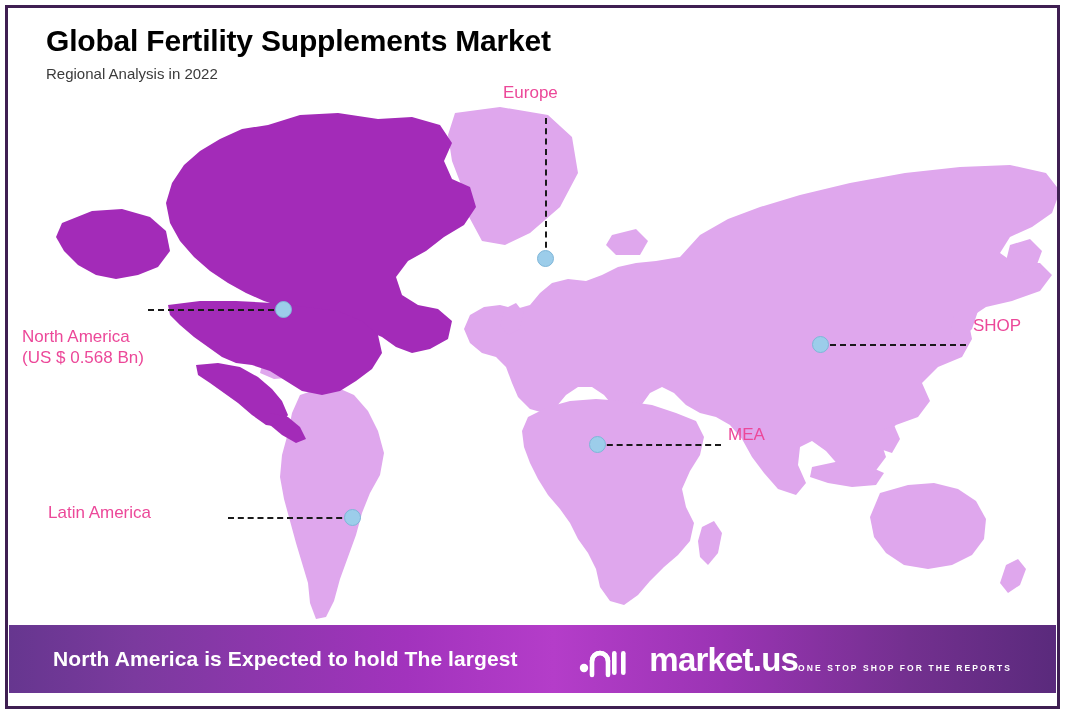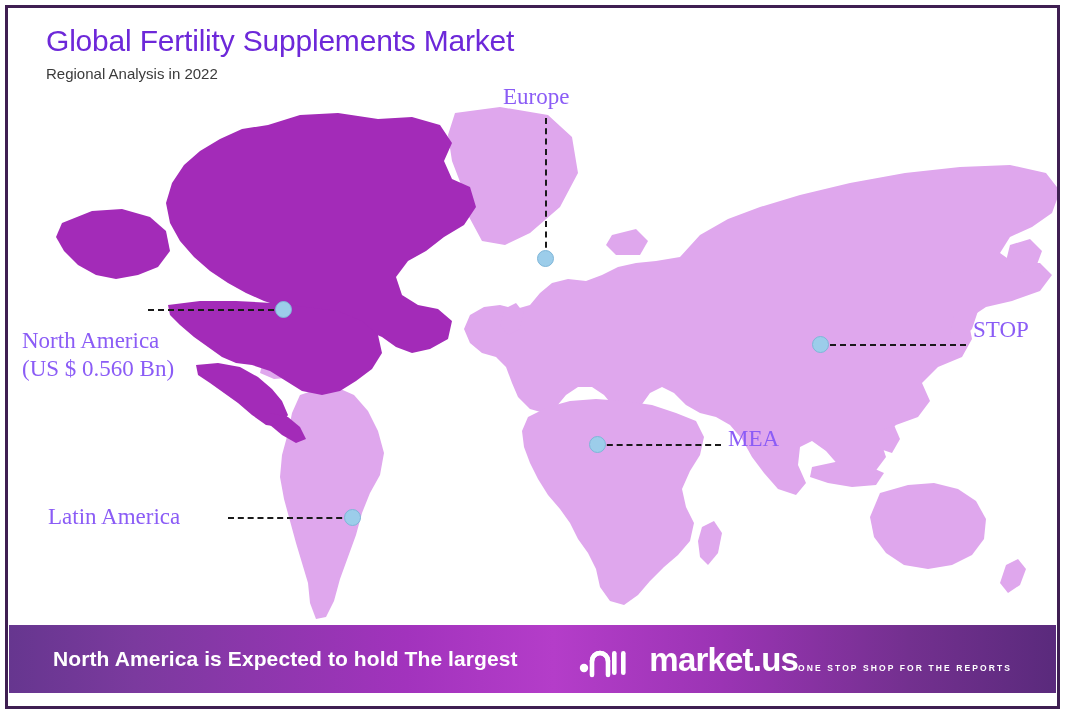--- a/index.html
+++ b/index.html
@@ -19,45 +19,45 @@
     width:1055px;height:704px;
     border:3px solid #3f1f52;
     box-sizing:border-box;
     pointer-events:none;
     z-index:30;
   }
 
   
   .header{position:absolute;left:46px;top:24px;z-index:12;}
   .title{
-    font-size:30px;font-weight:normal;color:#6d28d9;
+    font-size:30px;font-weight:bold;color:#000000;
     letter-spacing:-0.2px;line-height:1.15;margin:0;
     white-space:nowrap;
   }
   .subtitle{
     font-size:15px;color:#3b3b3b;font-weight:400;
     margin:6px 0 0 0;line-height:1.15;white-space:nowrap;
   }
 
   
   .map-wrap{
     position:absolute;left:0;top:95px;
     width:1065px;height:525px;
     z-index:5;
   }
   .map-wrap svg{display:block;width:100%;height:100%;}
 
   
   .region-label{
     position:absolute;z-index:14;
-    color:#8b5cf6;
-    font-size:23px;
+    color:#ec4899;
+    font-size:17px;
     line-height:1.22;
     white-space:nowrap;
-    font-family:Liberation Serif, serif;
+    font-family:Liberation Sans, sans-serif;
   }
   .region-label.two-line{text-align:left;}
   .region-label .sub{display:block;}
 
   #label-north-america{left:22px;top:327px;}
   #label-europe{left:503px;top:83px;}
   #label-apac{left:973px;top:316px;}
   #label-mea{left:728px;top:425px;}
   #label-latin-america{left:48px;top:503px;}
 
@@ -218,24 +218,24 @@
   <div class="leader" id="leader-latin-america"></div>
 
   <div class="marker" id="marker-north-america"></div>
   <div class="marker" id="marker-europe"></div>
   <div class="marker" id="marker-apac"></div>
   <div class="marker" id="marker-mea"></div>
   <div class="marker" id="marker-latin-america"></div>
 
   <div class="region-label two-line" id="label-north-america">
     <span>North America</span>
-    <span class="sub">(US $ 0.560 Bn)</span>
+    <span class="sub">(US $ 0.568 Bn)</span>
   </div>
   <div class="region-label" id="label-europe">Europe</div>
-  <div class="region-label" id="label-apac">STOP</div>
+  <div class="region-label" id="label-apac">SHOP</div>
   <div class="region-label" id="label-mea">MEA</div>
   <div class="region-label" id="label-latin-america">Latin America</div>
 
   <div class="banner">
     <div class="banner-text">
       <span>North America is Expected to hold The largest</span>
     </div>
 
     <div class="logo">
       <svg class="logo-mark" viewBox="0 0 58 44">

